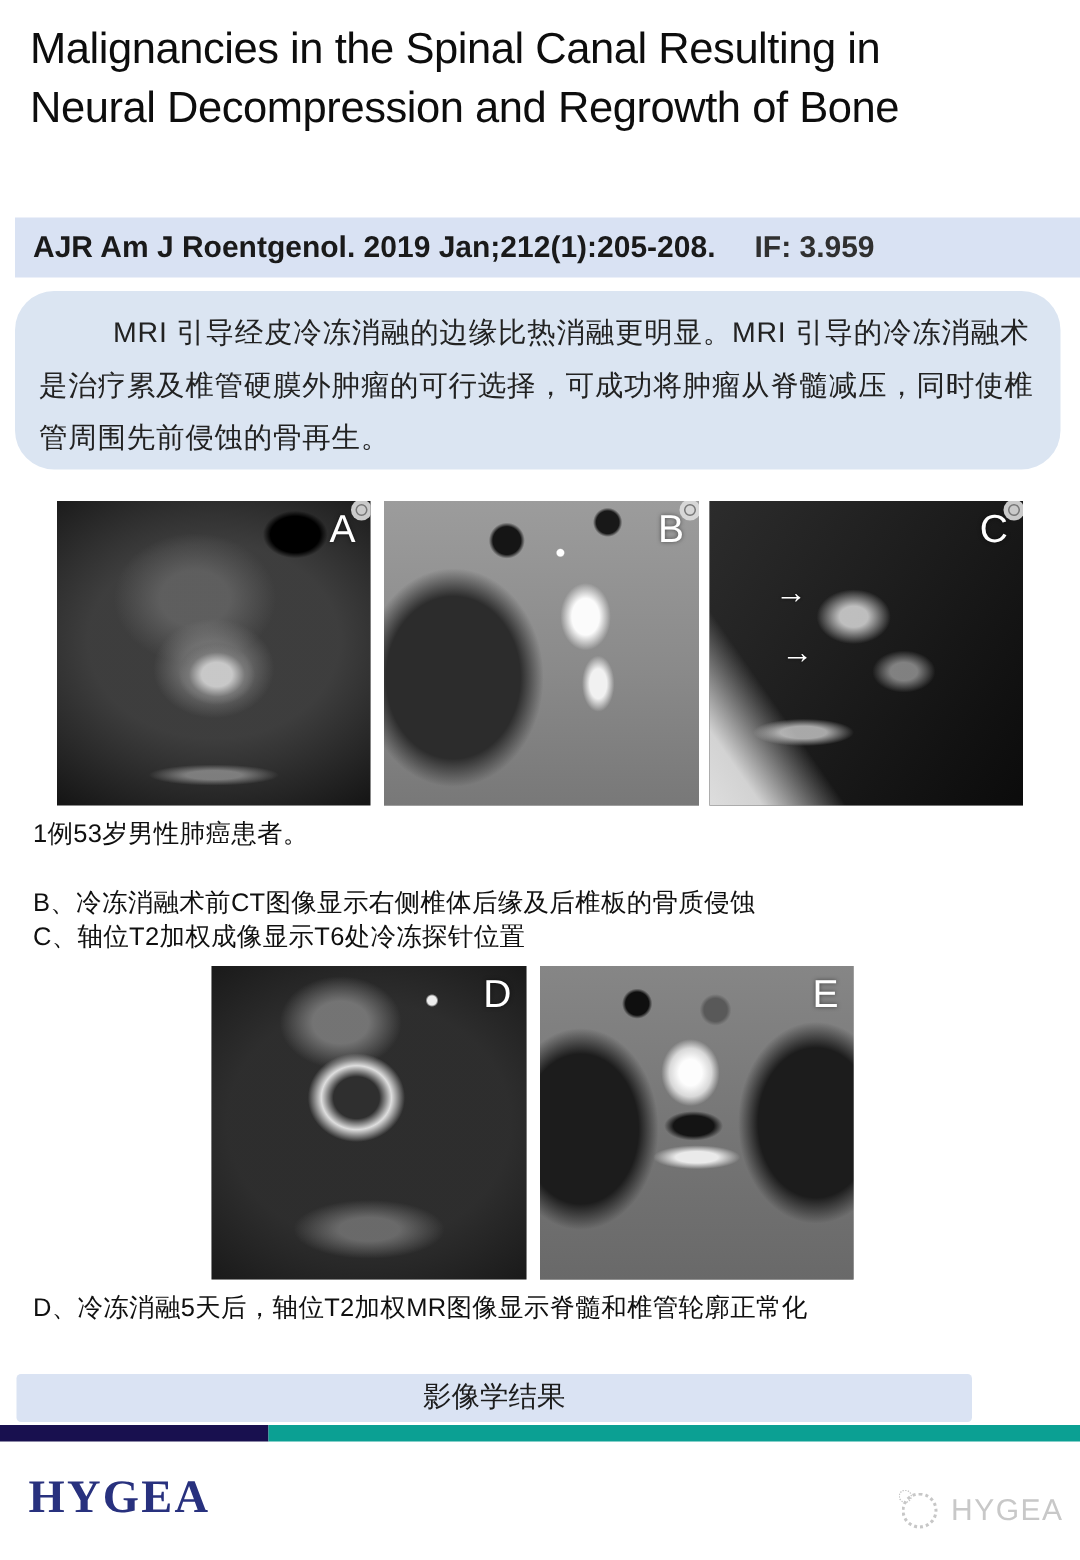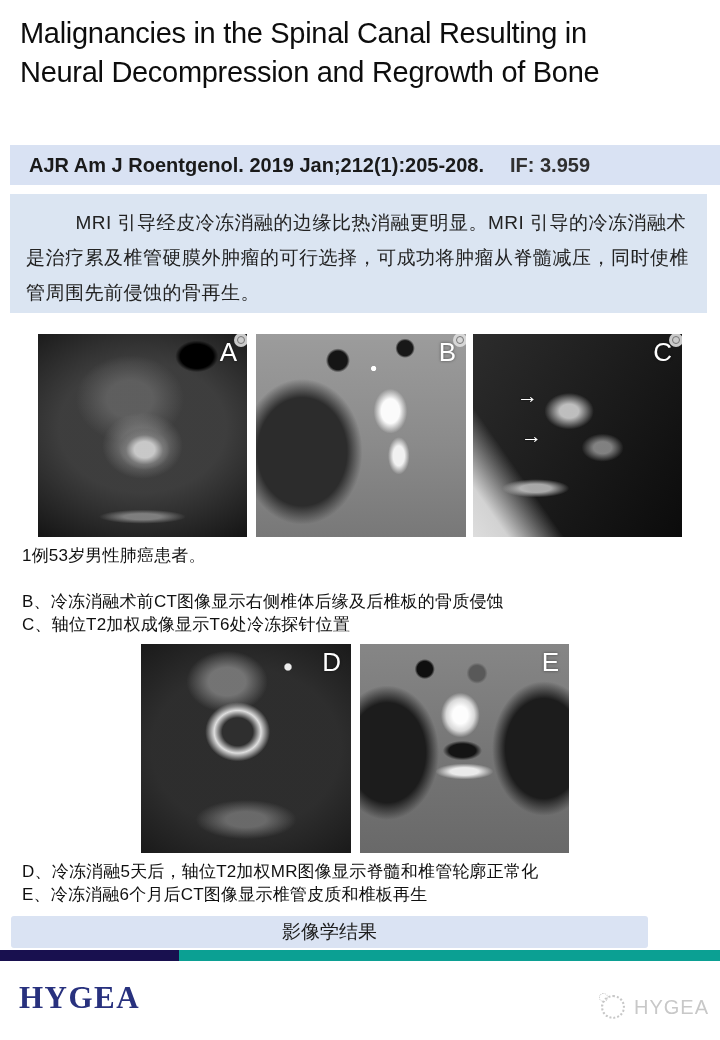--- a/index.html
+++ b/index.html
@@ -12,25 +12,25 @@
     position:absolute;left:20px;top:14px;width:680px;margin:0;
     font-size:29px;line-height:39px;font-weight:400;letter-spacing:-0.3px;color:#0d0d0d;
   }
   .title .tl{display:block;}
   
   .cite-bar{
     position:absolute;left:10px;top:145px;width:710px;height:40px;
     background:#d9e2f3;display:flex;align-items:center;
     font-size:20px;font-weight:bold;color:#1a1a1a;
   }
-  .cite-bar .ref{margin-left:19px;}
+  .cite-bar .ref{margin-left:12px;}
   .cite-bar .if{margin-left:26px;font-weight:600;color:#303030;}
   
   .abstract{
-    position:absolute;left:10px;top:194px;width:697px;height:119px;background:#dbe5f2;
+    position:absolute;left:10px;top:194px;width:697px;height:119px;background:#dbe5f2;border-radius:26px;
   }
   .abstract p{
     margin:11px 16px 0 16px;font-size:19px;line-height:35px;color:#222;
     text-indent:2.6em;letter-spacing:0.5px;
   }
   
   .scan{position:absolute;margin:0;overflow:hidden;background:#181818;}
   .scan-label{
     position:absolute;top:3px;right:10px;color:#fff;font-size:26px;font-weight:400;
     text-shadow:0 0 3px rgba(0,0,0,.5);
@@ -168,21 +168,20 @@
 
   <figure class="scan" id="scan-d">
     <span class="scan-label">D</span>
   </figure>
 
   <figure class="scan" id="scan-e">
     <span class="scan-label">E</span>
   </figure>
 
   <div class="cap cap-d">D、冷冻消融5天后，轴位T2加权MR图像显示脊髓和椎管轮廓正常化</div>
-  <div class="cap cap-e">E、冷冻消融6个月后CT图像显示椎管皮质和椎板再生</div>
 
   <div class="section-bar">影像学结果</div>
 
   <div class="bar-navy"></div>
   <div class="bar-teal"></div>
 
   <div class="logo">HYGEA</div>
 
   <div class="watermark">
     <span class="wm-mark"></span>

